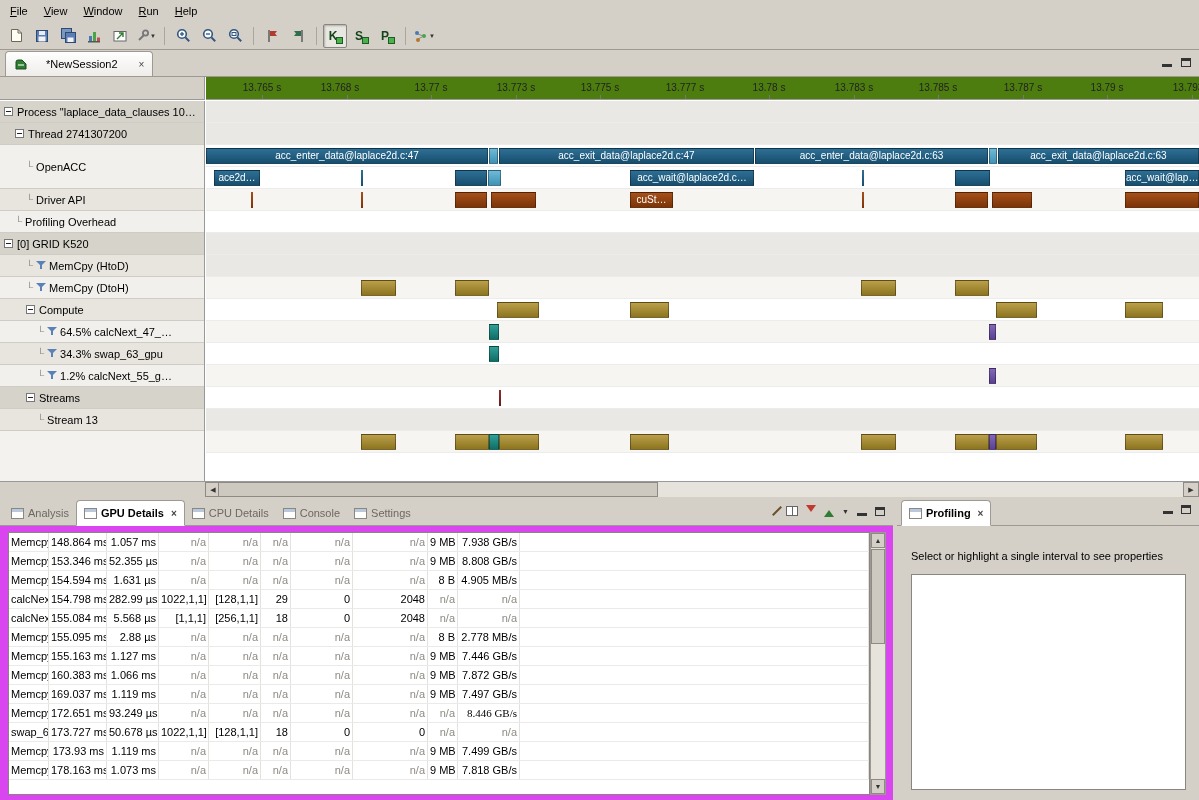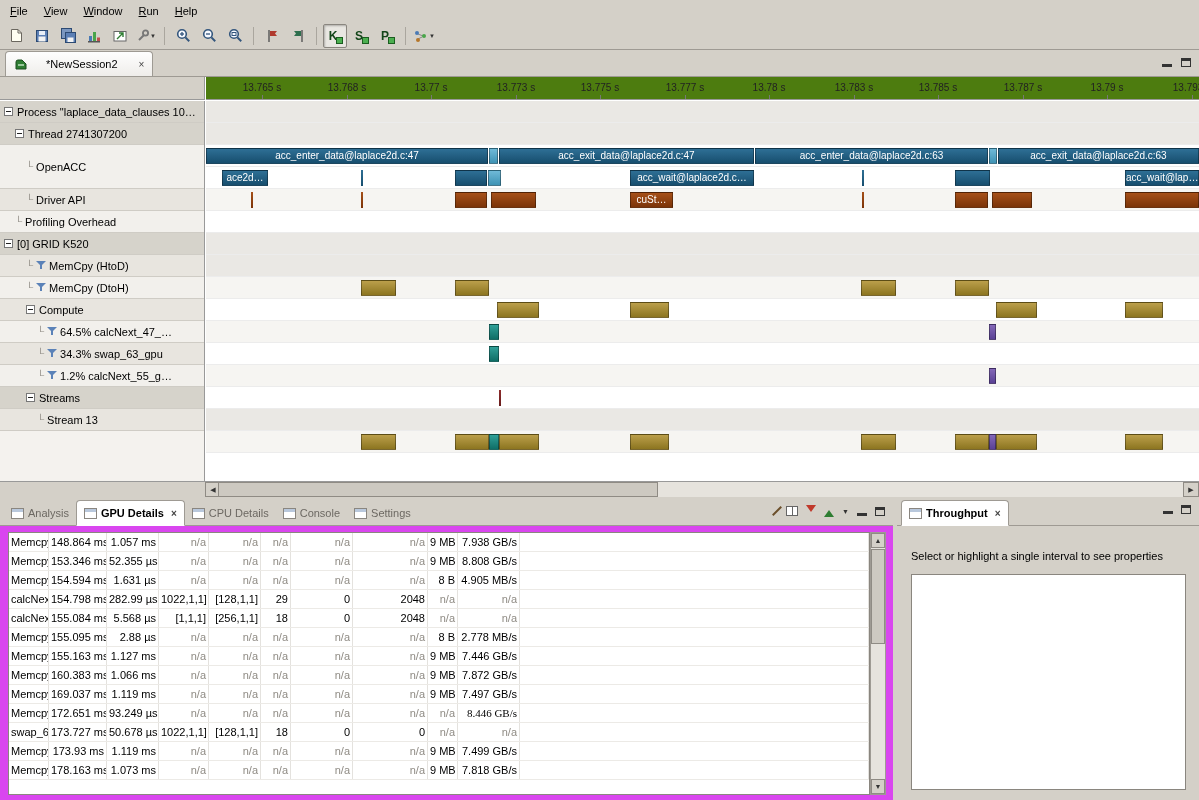--- a/index.html
+++ b/index.html
@@ -217,21 +217,21 @@
       <div class="wmin"></div>
       <div class="wmax"></div>
     </div>
   </div>
 
   <div class="timeline">
     <div class="tl-corner"></div>
     <div class="ruler" id="ruler">
         <span class="rlabel" style="left: 56px;">13.765 s</span>
         <span class="rtick" style="left: 56px;"></span>
-        <span class="rlabel" style="left: 141px;">13.768 s</span>
+        <span class="rlabel" style="left: 134px;">13.768 s</span>
         <span class="rtick" style="left: 141px;"></span>
         <span class="rlabel" style="left: 225px;">13.77 s</span>
         <span class="rtick" style="left: 225px;"></span>
         <span class="rlabel" style="left: 310px;">13.773 s</span>
         <span class="rtick" style="left: 310px;"></span>
         <span class="rlabel" style="left: 394px;">13.775 s</span>
         <span class="rtick" style="left: 394px;"></span>
         <span class="rlabel" style="left: 479px;">13.777 s</span>
         <span class="rtick" style="left: 479px;"></span>
         <span class="rlabel" style="left: 563px;">13.78 s</span>
@@ -315,21 +315,21 @@
         <div class="lane group"></div>
         <div class="lane a">
           <span class="bar" style="left: 0px; width: 282px; background: linear-gradient(rgb(46, 111, 149), rgb(23, 78, 110));">acc_enter_data@laplace2d.c:47</span>
           <span class="bar" style="left: 283px; width: 9px; background: linear-gradient(rgb(111, 185, 216), rgb(63, 147, 181));"></span>
           <span class="bar" style="left: 293px; width: 255px; background: linear-gradient(rgb(46, 111, 149), rgb(23, 78, 110));">acc_exit_data@laplace2d.c:47</span>
           <span class="bar" style="left: 549px; width: 233px; background: linear-gradient(rgb(46, 111, 149), rgb(23, 78, 110));">acc_enter_data@laplace2d.c:63</span>
           <span class="bar" style="left: 783px; width: 8px; background: linear-gradient(rgb(111, 185, 216), rgb(63, 147, 181));"></span>
           <span class="bar" style="left: 792px; width: 201px; background: linear-gradient(rgb(46, 111, 149), rgb(23, 78, 110));">acc_exit_data@laplace2d.c:63</span>
         </div>
         <div class="lane a">
-          <span class="bar" style="left: 16px; width: 46px; background: linear-gradient(rgb(46, 111, 149), rgb(23, 78, 110));">ace2d…</span>
+          <span class="bar" style="left: 8px; width: 46px; background: linear-gradient(rgb(46, 111, 149), rgb(23, 78, 110));">ace2d…</span>
           <span class="bar thin" style="left: 155px; width: 2px; background: linear-gradient(rgb(46, 111, 149), rgb(23, 78, 110));"></span>
           <span class="bar" style="left: 249px; width: 32px; background: linear-gradient(rgb(46, 111, 149), rgb(23, 78, 110));"></span>
           <span class="bar" style="left: 282px; width: 13px; background: linear-gradient(rgb(111, 185, 216), rgb(63, 147, 181));"></span>
           <span class="bar" style="left: 424px; width: 124px; background: linear-gradient(rgb(46, 111, 149), rgb(23, 78, 110));">acc_wait@laplace2d.c…</span>
           <span class="bar thin" style="left: 656px; width: 2px; background: linear-gradient(rgb(46, 111, 149), rgb(23, 78, 110));"></span>
           <span class="bar" style="left: 749px; width: 35px; background: linear-gradient(rgb(46, 111, 149), rgb(23, 78, 110));"></span>
           <span class="bar" style="left: 919px; width: 74px; background: linear-gradient(rgb(46, 111, 149), rgb(23, 78, 110));">acc_wait@lap…</span>
         </div>
         <div class="lane b">
           <span class="bar thin" style="left: 45px; width: 2px; background: linear-gradient(rgb(166, 80, 25), rgb(123, 52, 8));"></span>
@@ -608,21 +608,21 @@
       <div class="sbtn vs-up">▲</div>
       <div class="vthumb"></div>
       <div class="sbtn vs-down">▼</div>
     </div>
   </div>
 
   <div class="props">
     <div class="ptabbar">
       <div class="ptab active">
         <span class="view-ico"></span>
-        <span>Throughput</span>
+        <span>Profiling</span>
         <span class="tclose">×</span>
       </div>
       <div class="ptools">
         <div class="wmin"></div>
         <div class="wmax"></div>
       </div>
     </div>
     <div class="pbody">
       <div class="pmsg">Select or highlight a single interval to see properties</div>
       <div class="pbox"></div>

